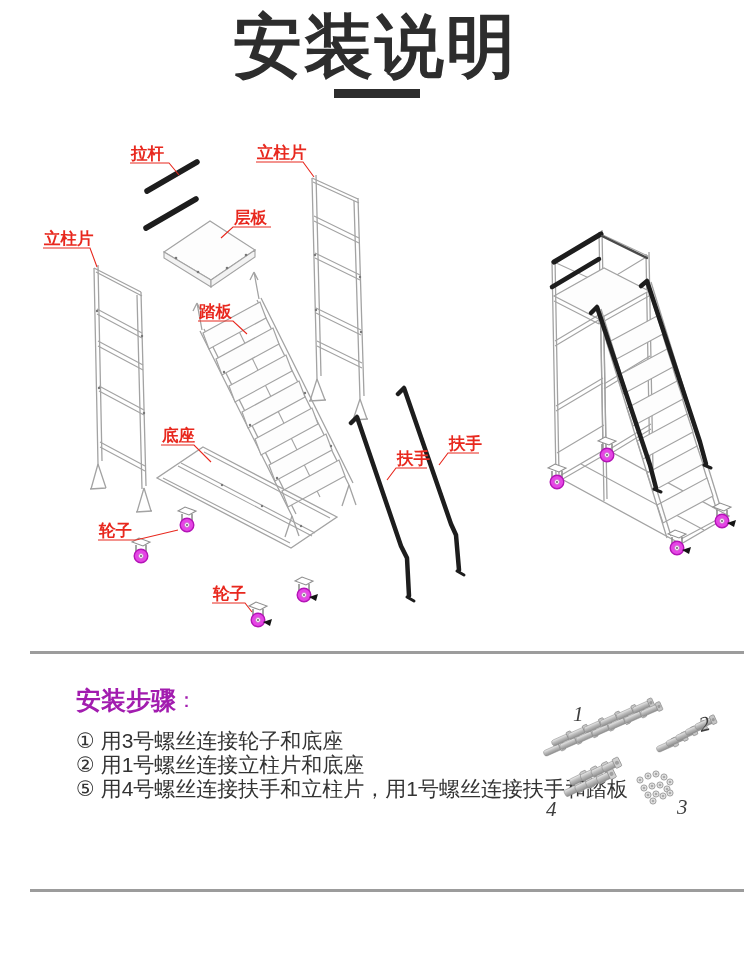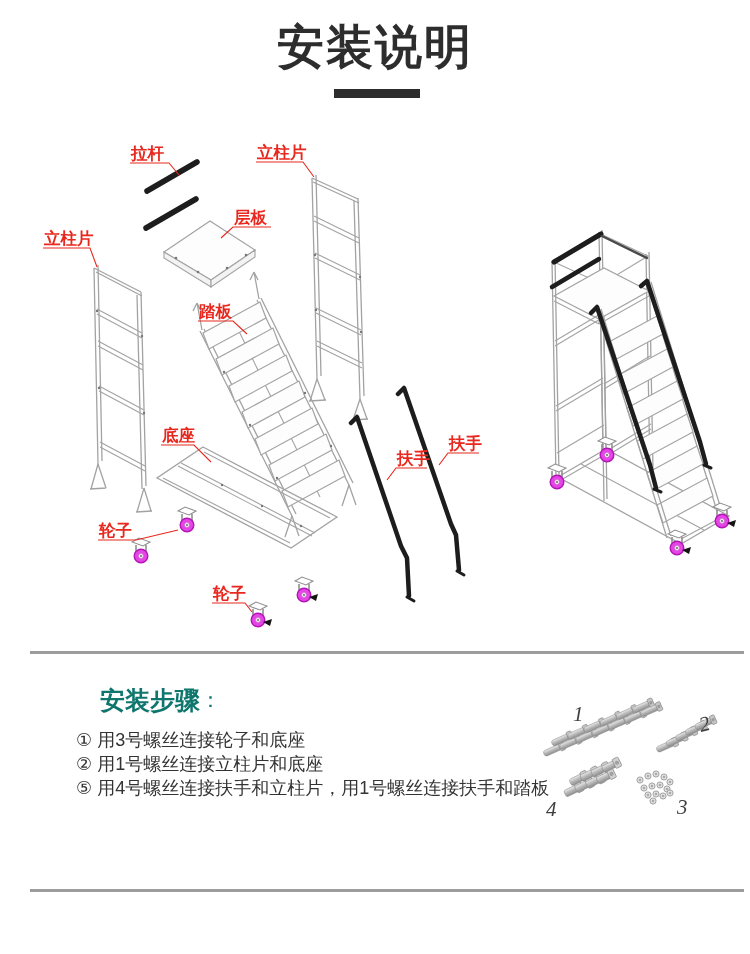--- a/index.html
+++ b/index.html
@@ -5,21 +5,21 @@
   :root{
     --red:#e8281e; --line:#a3a3a3; --rod:#1d1d1d; --pink:#e545e5;
     --ink:#2d2d2d; --step-ink:#333333;
   }
   *{margin:0;padding:0;box-sizing:border-box;}
   html,body{background:#ffffff;}
   .page{position:relative;width:750px;height:954px;background:#fff;overflow:hidden;
         font-family:"Liberation Sans","DejaVu Sans",sans-serif;}
   
   .hdr{position:absolute;left:0;top:8px;width:750px;text-align:center;}
-  .hdr h1{font-size:47px;font-weight:bold;color:var(--ink);letter-spacing:2px;line-height:78px;}
+  .hdr h1{font-size:69px;font-weight:bold;color:var(--ink);letter-spacing:2px;line-height:78px;}
   .title-underline{position:absolute;left:334px;top:89px;width:86px;height:9px;background:var(--ink);}
   
   #diagram{position:absolute;left:0;top:0;width:750px;height:660px;}
   #hardware{position:absolute;left:520px;top:660px;width:230px;height:205px;}
   
   .ln{stroke:var(--line);stroke-width:1.3;fill:none;}
   .lnt{stroke:var(--line);stroke-width:1.1;fill:none;}
   .lnf{stroke:var(--line);stroke-width:1.2;fill:#fdfdfd;}
   .lnf2{stroke:var(--line);stroke-width:1.1;fill:#f3f3f3;}
   .blk{stroke:var(--rod);fill:none;stroke-linecap:round;stroke-linejoin:round;}
@@ -29,24 +29,24 @@
   .callout-text{fill:var(--red);font-size:16.5px;font-weight:600;
                 font-family:"Liberation Sans","DejaVu Sans",sans-serif;}
   .hw-num{fill:#3f3f3f;font-size:21px;font-style:italic;
           font-family:"Liberation Serif","DejaVu Serif",serif;}
   
   .divider{position:absolute;left:30px;width:714px;height:3px;background:#9c9c9c;}
   .divider-1{top:651px;}
   .divider-2{top:889px;}
   
   .steps{position:absolute;left:76px;top:684px;width:460px;color:var(--step-ink);}
-  .steps h2{font-size:25px;font-weight:bold;color:#0f766e;margin-left:24px;}
+  .steps h2{font-size:25px;font-weight:bold;color:#a21caf;}
   .steps h2 .colon{font-weight:400;font-size:21px;vertical-align:2px;}
   .steps-list{margin-top:12px;}
-  .step{font-size:18px;line-height:23.8px;white-space:nowrap;}
+  .step{font-size:21px;line-height:23.8px;white-space:nowrap;}
 </style>
 </head>
 <body>
 
 <div class="page">
 
   <div class="hdr">
     <h1>安装说明</h1>
   </div>
   <div class="title-underline"></div>

